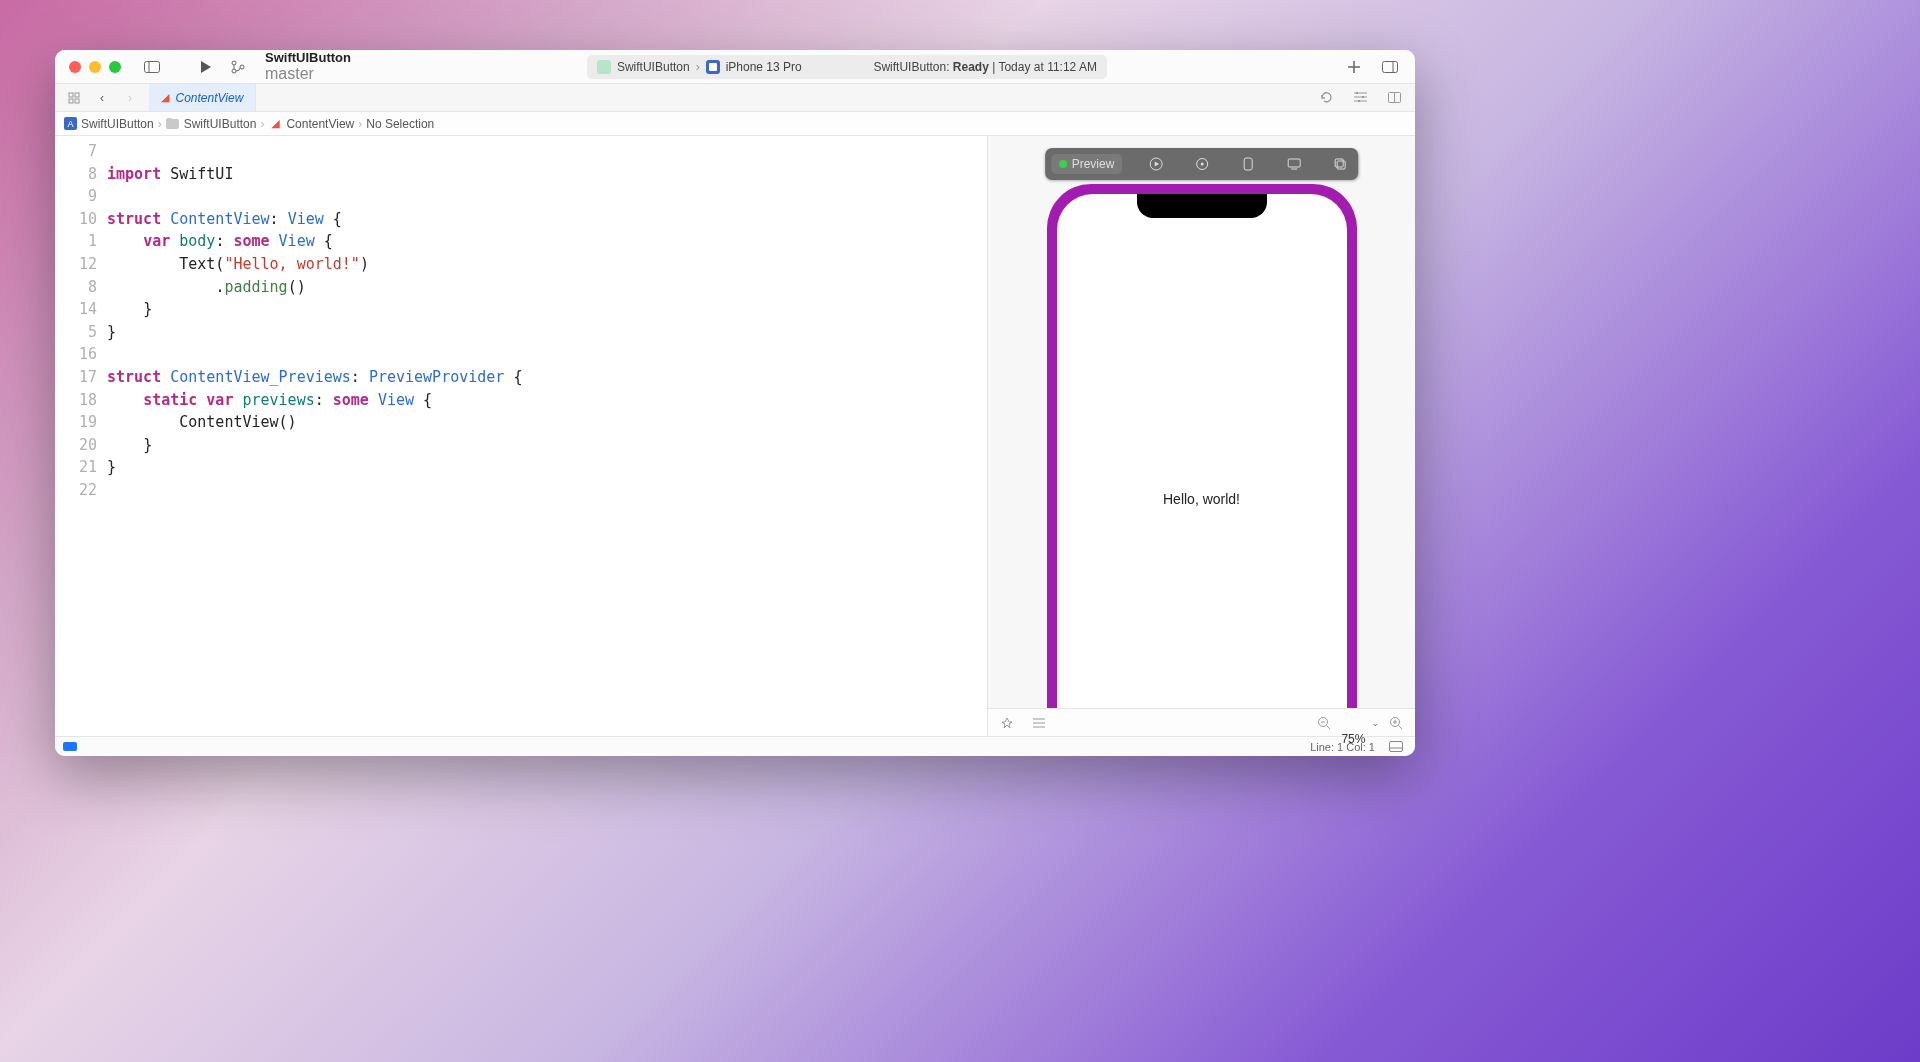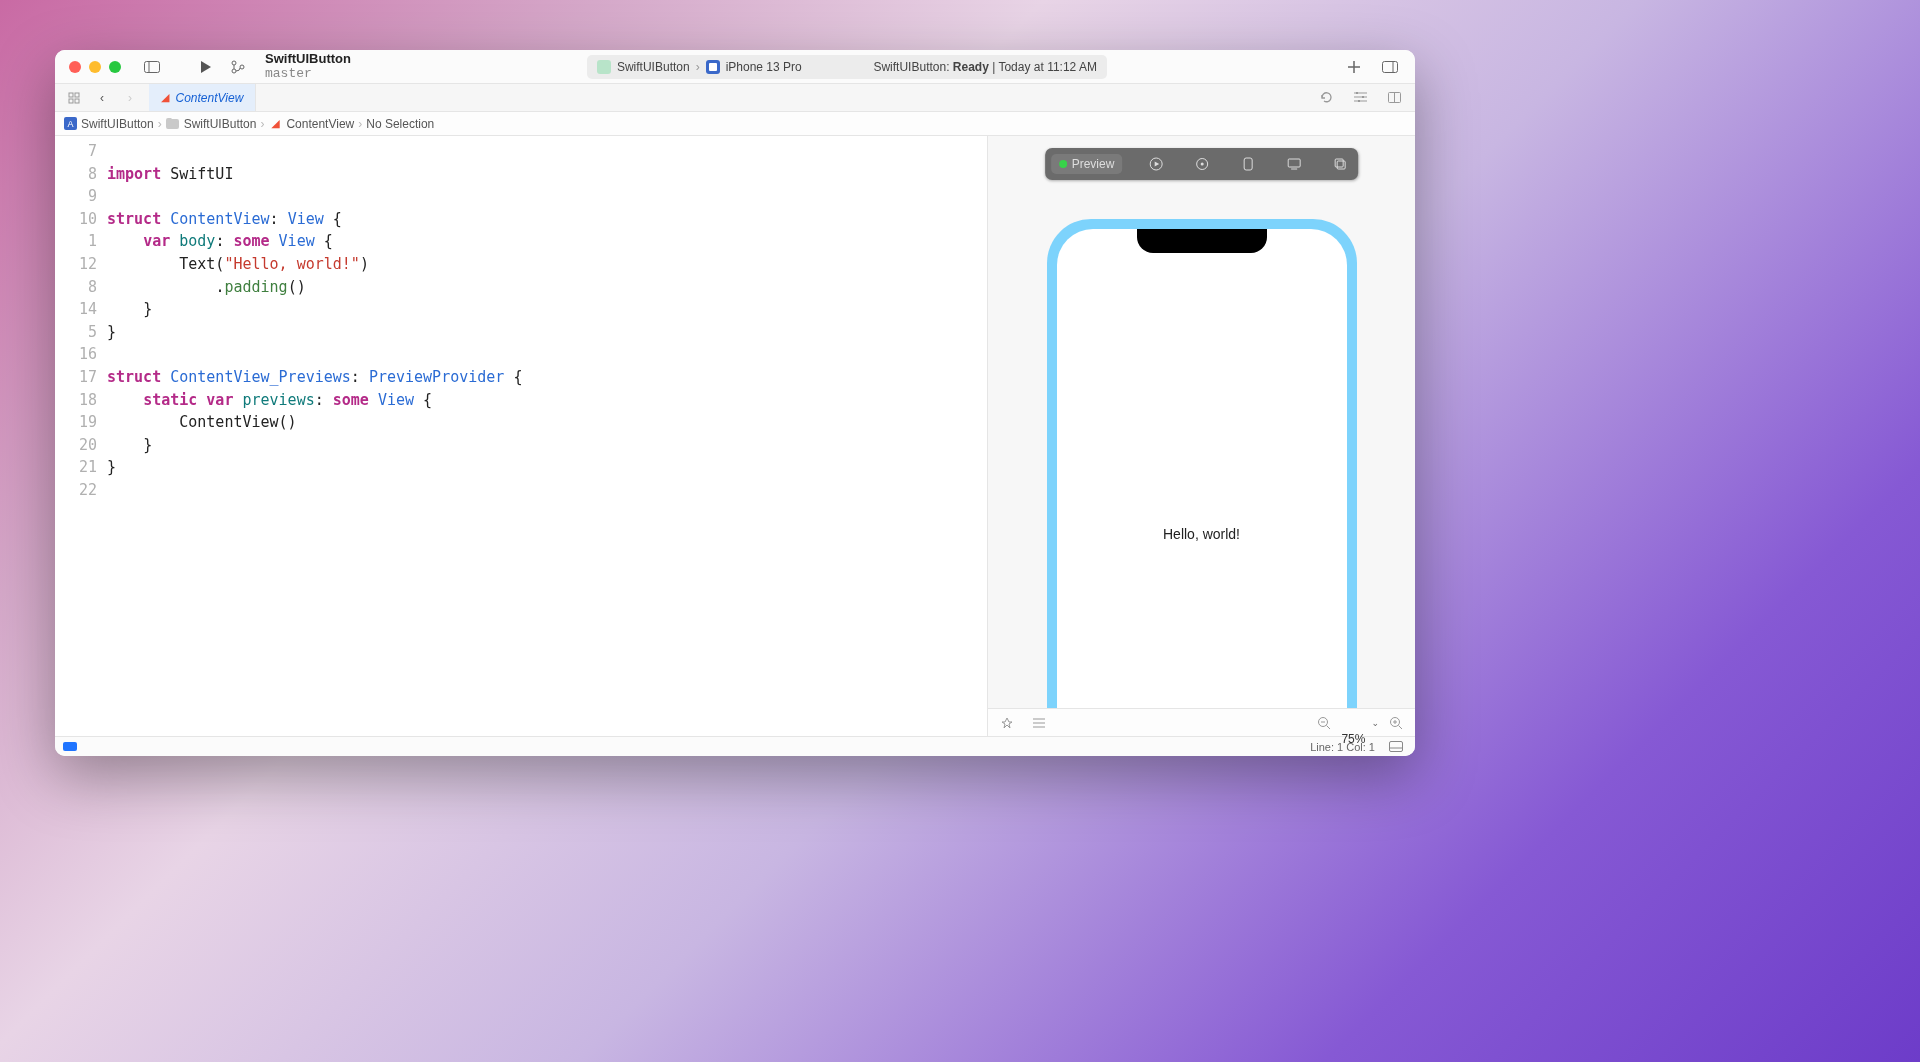--- a/index.html
+++ b/index.html
@@ -22,21 +22,21 @@
   height: 34px; display:flex; align-items:center; padding: 0 14px;
   background:#fbfbfb; border-bottom:1px solid #e5e5e5; gap:10px;
 }
 .traffic { display:flex; gap:8px; align-items:center; margin-right:10px;}
 .dot { width:12px; height:12px; border-radius:50%; }
 .red{background:#ff5f57;} .yellow{background:#febc2e;} .green{background:#28c840;}
 .tb-btn { width:22px; height:22px; display:flex; align-items:center; justify-content:center; color:#555; border-radius:4px;}
 .tb-sep { width:12px; }
 .project-block { display:flex; flex-direction:column; line-height:1.1; margin-left:6px;}
 .project-title { font-weight:600; font-size:13px; color:#222;}
-.project-branch { font-size:13px; color:#888;font-family:Liberation Mono, monospace;}
+.project-branch { font-size:16px; color:#888;}
 .scheme-bar {
   flex:1; display:flex; align-items:center; justify-content:center;
 }
 .scheme-pill {
   background:#ececec; height:24px; border-radius:5px; display:flex; align-items:center;
   font-size:12px; color:#444; padding:0 10px; gap:6px; min-width:520px;
 }
 .scheme-pill .chev{color:#999;}
 .scheme-pill .status{margin-left:auto;}
 .scheme-icon{width:14px;height:14px;display:inline-flex;align-items:center;justify-content:center;}
@@ -92,21 +92,21 @@
   background:#6b6b6b;border-radius:7px;height:26px;
   display:flex;align-items:center;gap:22px;padding:16px 6px;color:#ddd;font-size:12px;
   box-shadow:0 1px 3px rgba(0,0,0,.3);
 }
 .pt-pill{display:flex;align-items:center;gap:5px;background:#7a7a7a;padding:3px 8px;border-radius:5px;}
 .pt-dot{width:8px;height:8px;border-radius:50%;background:#38d24a;}
 .pt-btn{width:24px;height:20px;display:flex;align-items:center;justify-content:center;border-radius:4px;}
 
 .phone-wrap{flex:1;display:flex;align-items:flex-start;justify-content:center;padding-top:48px;overflow:hidden;}
 .phone{
-  width:310px;height:630px;background:#7dd3fc;border-radius:44px;padding:10px;position:relative;margin-top:35px;
+  width:310px;height:630px;background:#a21caf;border-radius:44px;padding:10px;position:relative;
 }
 .phone .notch{
   position:absolute;top:10px;left:50%;transform:translateX(-50%);
   width:130px;height:24px;background:#000;border-radius:0 0 16px 16px;z-index:2;
 }
 .screen{
   width:100%;height:100%;background:#fff;border-radius:36px;
   display:flex;align-items:center;justify-content:center;font-size:14px;color:#222;
 }
 

